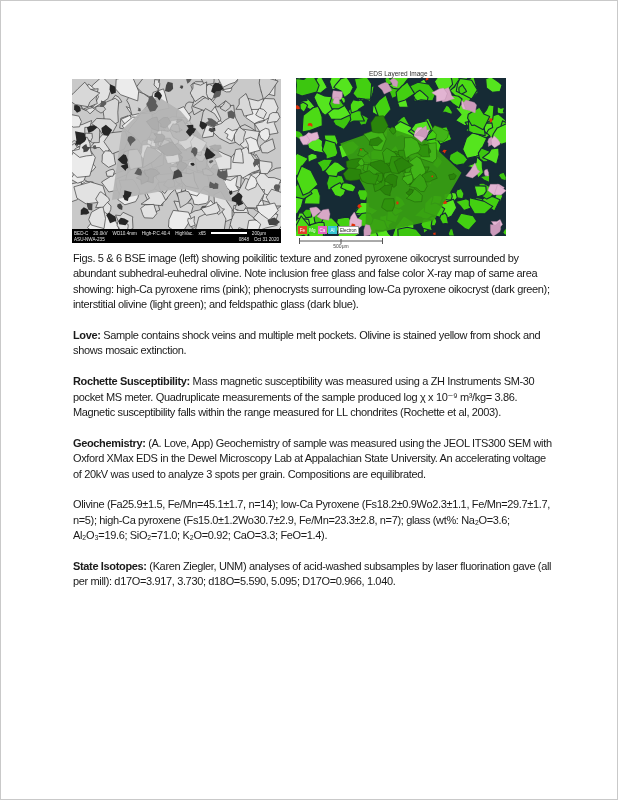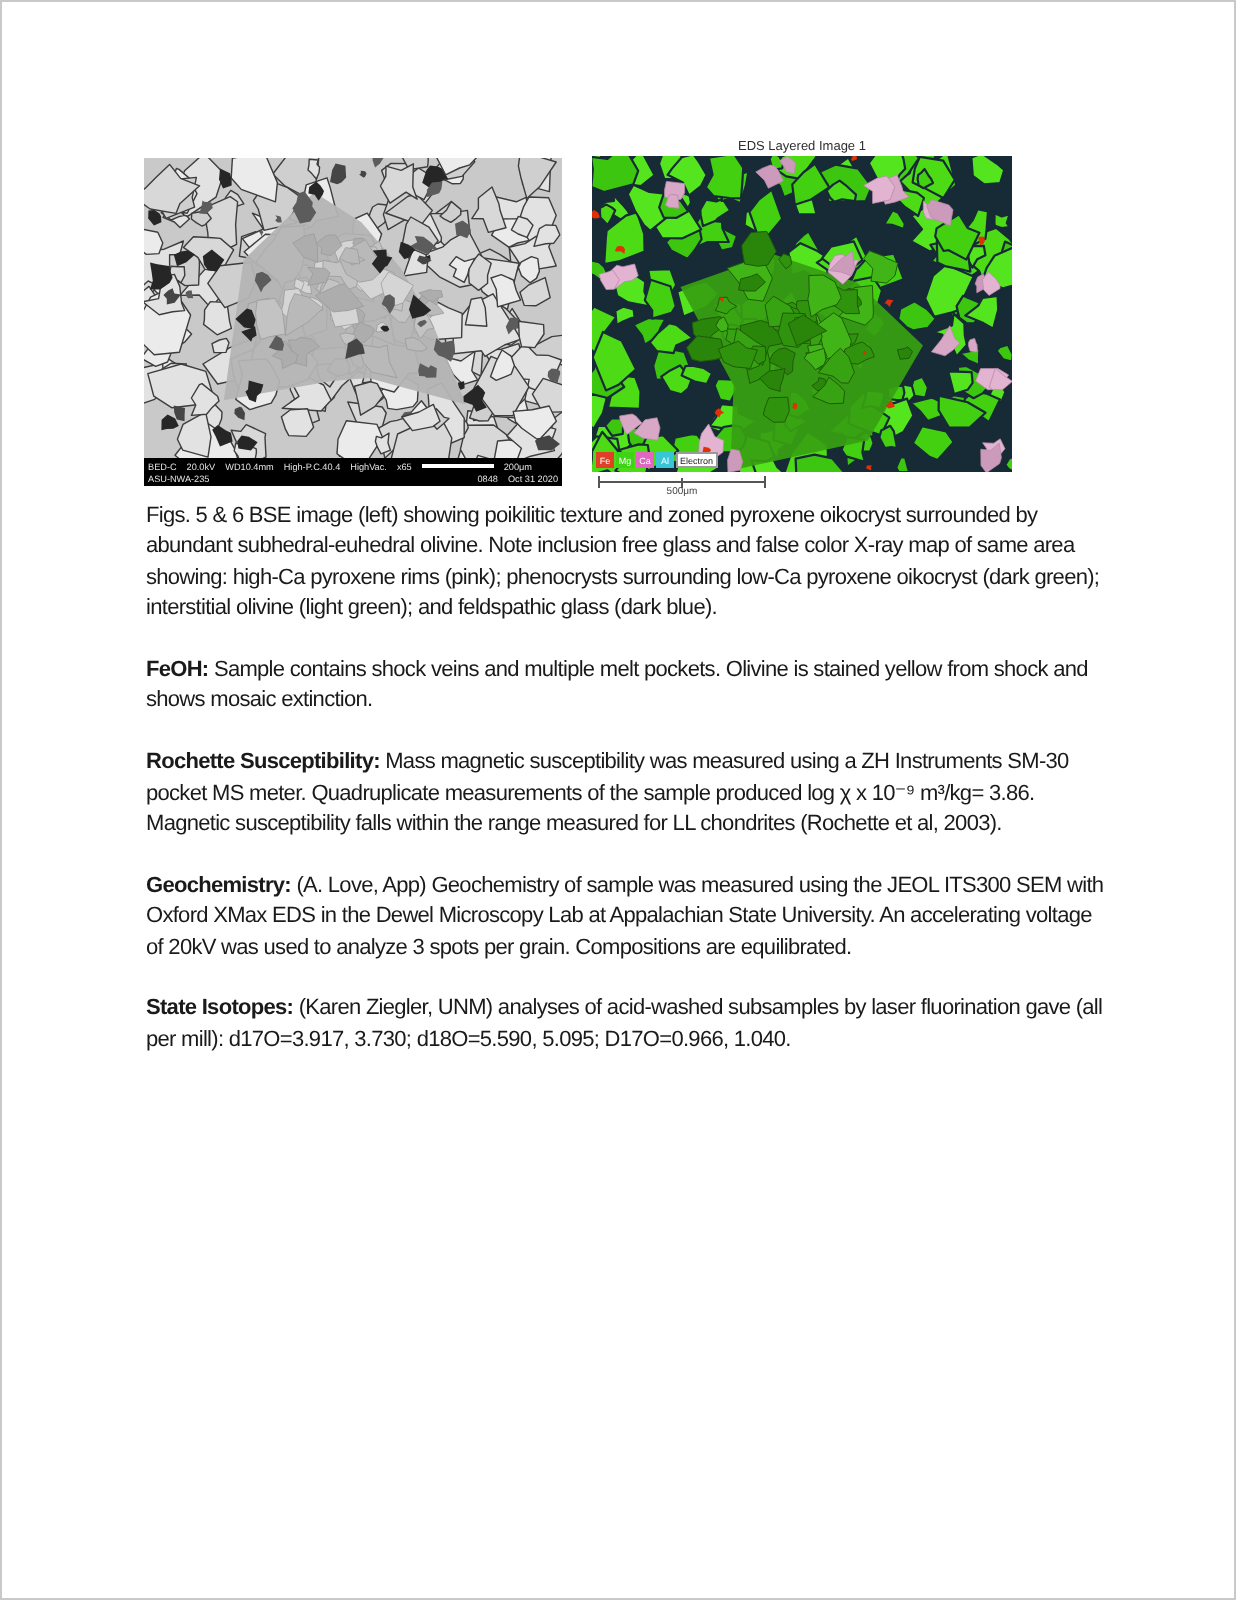--- a/index.html
+++ b/index.html
@@ -576,19 +576,20 @@
         <line x1="0.5" y1="0" x2="0.5" y2="6" stroke="#555" stroke-width="1"></line>
         <line x1="42" y1="1" x2="42" y2="6" stroke="#555" stroke-width="1"></line>
         <line x1="83.5" y1="0" x2="83.5" y2="6" stroke="#555" stroke-width="1"></line>
       </svg>
       <div class="ruler-label">500μm</div>
     </div>
   </figure>
 
   <div class="text-block" id="body-text">
       <p>Figs. 5 &amp; 6 BSE image (left) showing poikilitic texture and zoned pyroxene oikocryst surrounded by abundant subhedral-euhedral olivine. Note inclusion free glass and false color X-ray map of same area showing: high-Ca pyroxene rims (pink); phenocrysts surrounding low-Ca pyroxene oikocryst (dark green); interstitial olivine (light green); and feldspathic glass (dark blue).</p>
-      <p><b>FeOH:</b> Sample contains shock veins and multiple melt pockets. Olivine is stained yellow from shock and shows mosaic extinction.</p>
+      <p><b>Love:</b> Sample contains shock veins and multiple melt pockets. Olivine is stained yellow from shock and shows mosaic extinction.</p>
       <p><b>Rochette Susceptibility:</b> Mass magnetic susceptibility was measured using a ZH Instruments SM-30 pocket MS meter. Quadruplicate measurements of the sample produced log χ x 10⁻⁹ m³/kg= 3.86. Magnetic susceptibility falls within the range measured for LL chondrites (Rochette et al, 2003).</p>
       <p><b>Geochemistry:</b> (A. Love, App) Geochemistry of sample was measured using the JEOL ITS300 SEM with Oxford XMax EDS in the Dewel Microscopy Lab at Appalachian State University. An accelerating voltage of 20kV was used to analyze 3 spots per grain. Compositions are equilibrated.</p>
+      <p>Olivine (Fa25.9±1.5, Fe/Mn=45.1±1.7, n=14); low-Ca Pyroxene (Fs18.2±0.9Wo2.3±1.1, Fe/Mn=29.7±1.7, n=5); high-Ca pyroxene (Fs15.0±1.2Wo30.7±2.9, Fe/Mn=23.3±2.8, n=7); glass (wt%: Na₂O=3.6; Al₂O₃=19.6; SiO₂=71.0; K₂O=0.92; CaO=3.3; FeO=1.4).</p>
       <p><b>State Isotopes:</b> (Karen Ziegler, UNM) analyses of acid-washed subsamples by laser fluorination gave (all per mill): d17O=3.917, 3.730; d18O=5.590, 5.095; D17O=0.966, 1.040.</p>
     </div>
 
 </div>
 
 </body></html>

